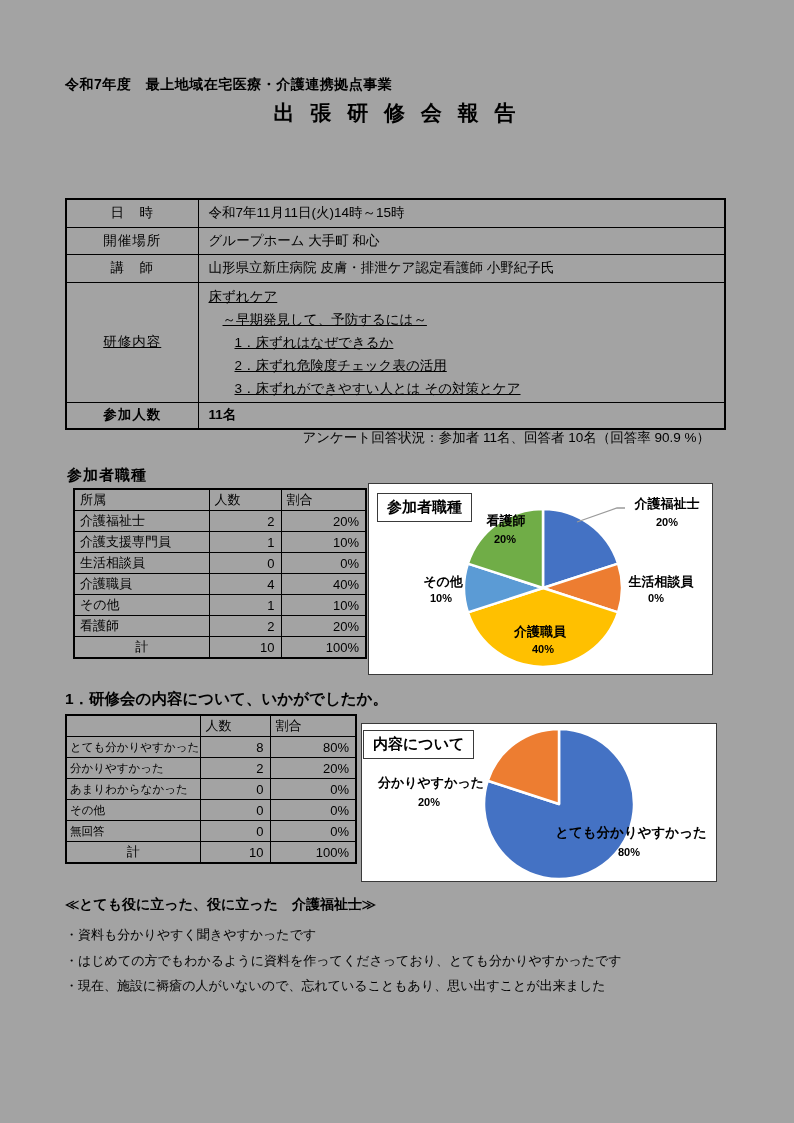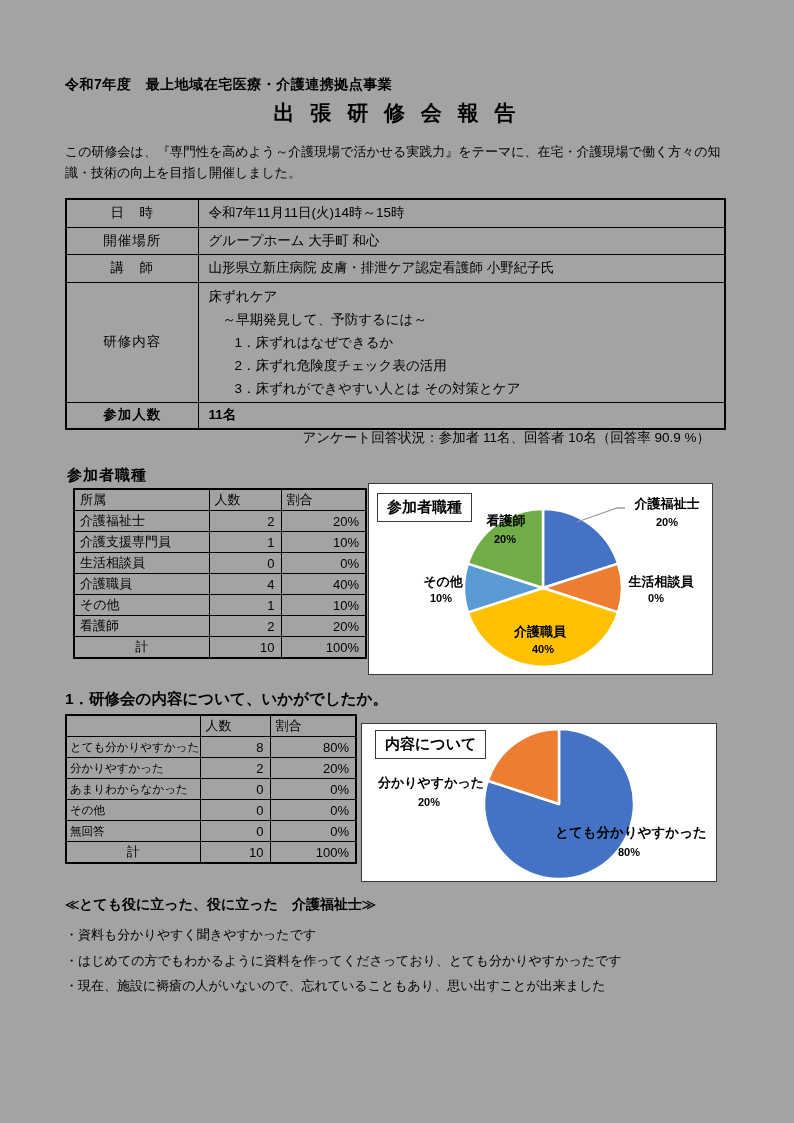--- a/index.html
+++ b/index.html
@@ -14,21 +14,21 @@
   .intro { position:absolute; left:65px; top:142px; width:670px; font-size:13px; line-height:1.6; }
 
   table { border-collapse: collapse; table-layout: fixed; border-radius: 14px; }
   .main-table { position:absolute; left:65px; top:198px; width:661px; border:2px solid #000; font-size:13.5px; }
   .main-table td { border:1px solid #000; vertical-align:middle; }
   .main-table td.lbl { width:132px; text-align:center; letter-spacing:1px; }
   .main-table td.val { padding:2px 10px; }
   .main-table tr:nth-child(1) td { height:28px; }
   .main-table tr:nth-child(2) td { height:27px; }
   .main-table tr:nth-child(3) td { height:28px; }
-  .main-table tr:nth-child(4) td { height:118px; }
+  .main-table tr:nth-child(4) td { height:118px;text-decoration:underline; }
   .main-table tr:nth-child(5) td { height:27px;font-weight:bold; }
   .tline { line-height:23px; }
   .tline.l1 { margin-left:14px; }
   .tline.l2 { margin-left:26px; }
 
   .survey-status { position:absolute; top:429px; right:84px; font-size:13.5px; }
 
   .participants-heading { position:absolute; left:67px; top:466px; font-size:15px; font-weight:bold; letter-spacing:1px; }
 
   .small-table { position:absolute; border:2px solid #000; font-size:13px; }
@@ -48,36 +48,35 @@
   .content-table td.small-lbl { font-size:11.5px; padding-left:3px; }
 
   .q1-heading { position:absolute; left:65px; top:689px; font-size:15.5px; font-weight:bold; }
 
   .chart-box { position:absolute; border:1.5px solid #3a3a3a; background:#fff; }
   .chart1 { left:368px; top:483px; width:345px; height:192px; }
   .chart2 { left:361px; top:723px; width:356px; height:159px; }
   .chart-box svg { position:absolute; left:0; top:0; }
   .chart-title-box { position:absolute; border:1.5px solid #3a3a3a; background:#fff; font-weight:bold; font-size:15px; padding:4px 9px; z-index:3; }
   .chart1 .chart-title-box { left:8px; top:9px; }
-  .chart2 .chart-title-box { left:13px; top:6px; }
+  .chart2 .chart-title-box { left:1px; top:6px; }
   .pie-label { position:absolute; font-weight:bold; font-size:13px; text-align:center; z-index:2; white-space:nowrap; }
   .pie-pct { position:absolute; font-weight:bold; font-size:11px; text-align:center; z-index:2; }
 
   .comments { position:absolute; left:65px; top:896px; width:680px; }
   .comments-heading { font-size:14px; font-weight:bold; margin-bottom:8px; }
   .comment-line { font-size:13px; line-height:25.5px; }
 </style>
 </head>
 <body>
 
 <div class="page">
 
   <div class="program">令和7年度　最上地域在宅医療・介護連携拠点事業</div>
   <div class="report-title">出 張 研 修 会 報 告</div>
-  <p class="intro">この研修会は、『専門性を高めよう～介護現場で活かせる実践力』をテーマに、在宅・介護現場で働く方々の知識・技術の向上を目指し開催しました。</p>
 
   <table class="main-table">
     <tbody>
         <tr>
       <td class="lbl">日　時</td>
       <td class="val">令和7年11月11日(火)14時～15時</td>
     </tr>
     <tr>
       <td class="lbl">開催場所</td>
       <td class="val">グループホーム 大手町 和心</td>

